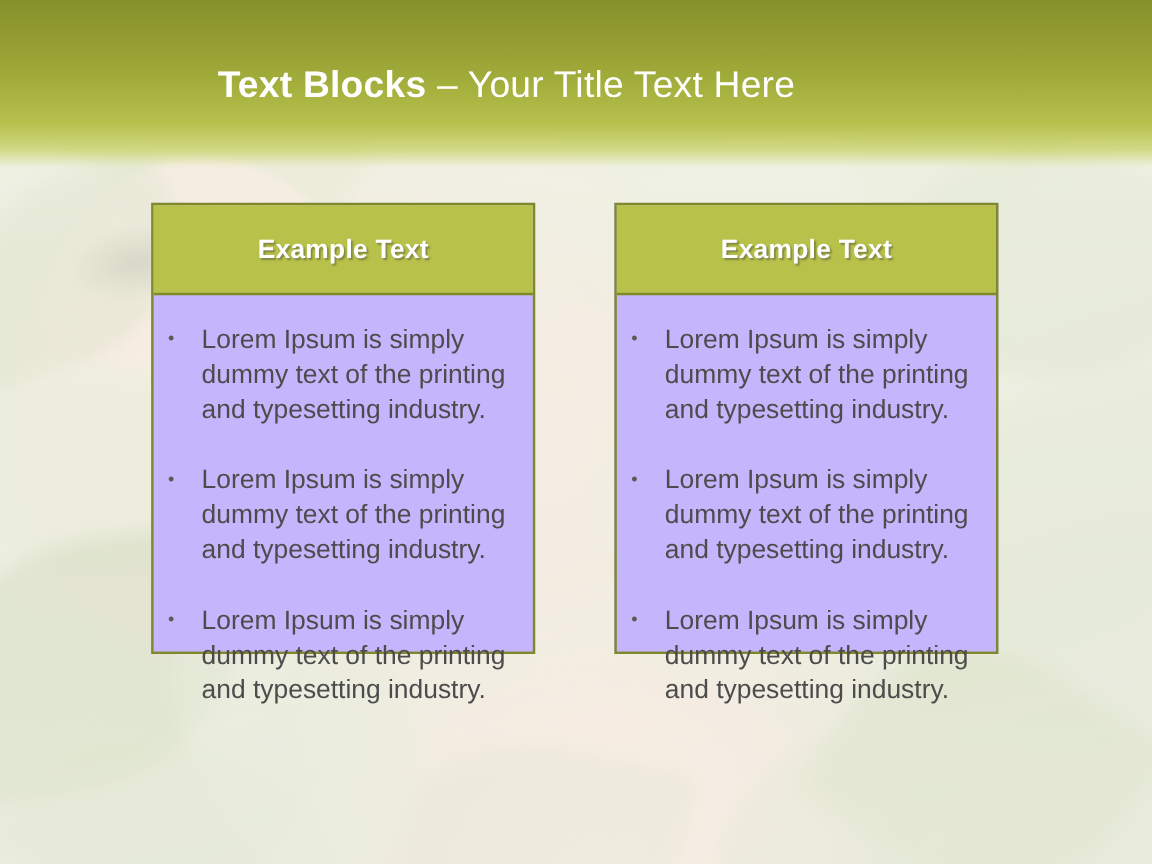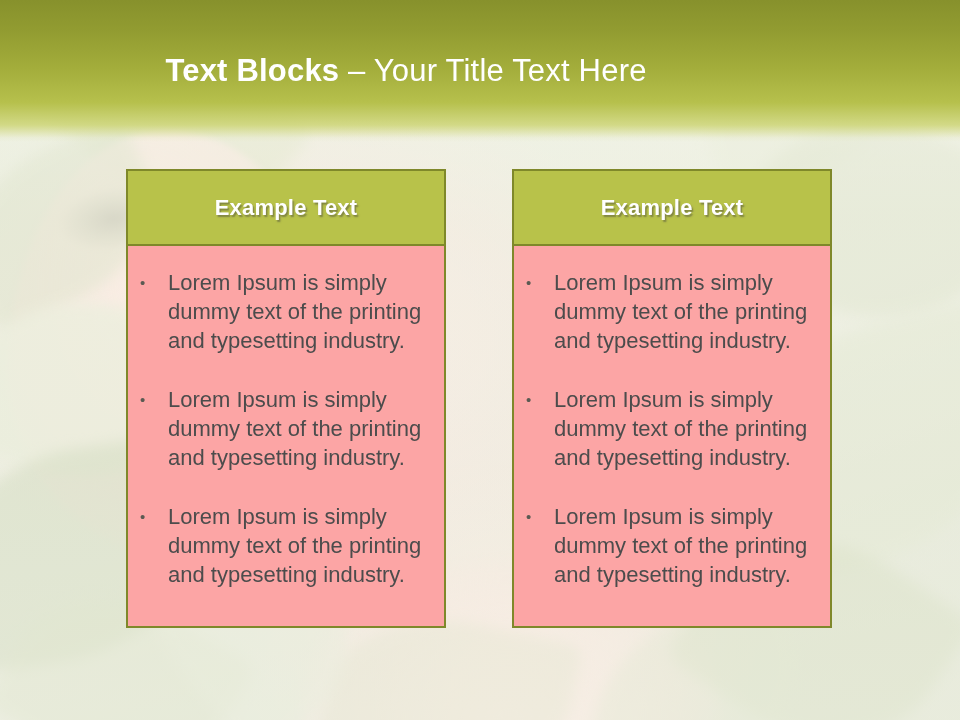--- a/index.html
+++ b/index.html
@@ -111,40 +111,41 @@
     position: absolute;
     left: 0;
     top: 52px;
     width: 812px;
     text-align: center;
     color: #ffffff;
     font-size: 31px;
     line-height: 38px;
     letter-spacing: 0.2px;
     white-space: nowrap;
+    padding-left: 16px;
   }
   .slide-title .t-strong { font-weight: bold; }
   .slide-title .t-light  { font-weight: normal; }
 
   
   .blocks {
     position: absolute;
     left: 126px;
     top: 169px;
     width: 708px;
     height: 460px;
   }
   .block {
     position: absolute;
     top: 0;
     width: 320px;
-    height: 459px;
+    height: 376px;
     box-sizing: border-box;
     border: 2px solid #7f882a;
-    background: #fca5a5;
+    background: #c4b5fd;
   }
   .block-left  { left: 0; }
   .block-right { left: 386px; }
 
   .block-header {
     height: 75px;
     box-sizing: border-box;
     background: #b8c24a;
     border-bottom: 2px solid #7f882a;
     display: flex;

